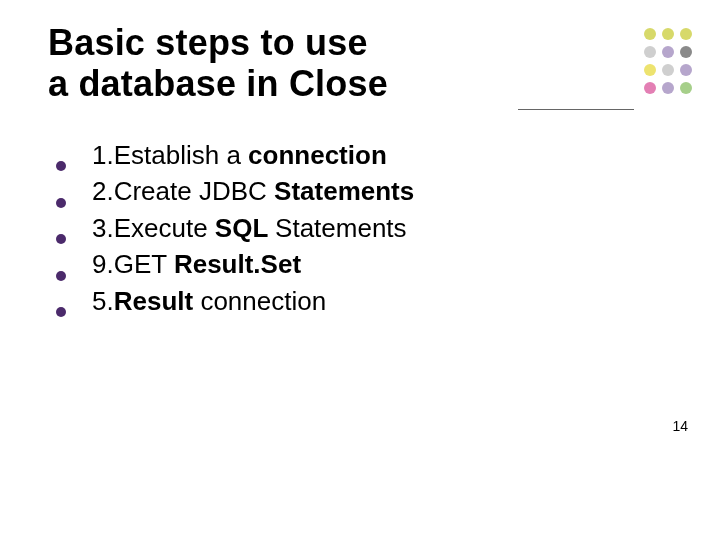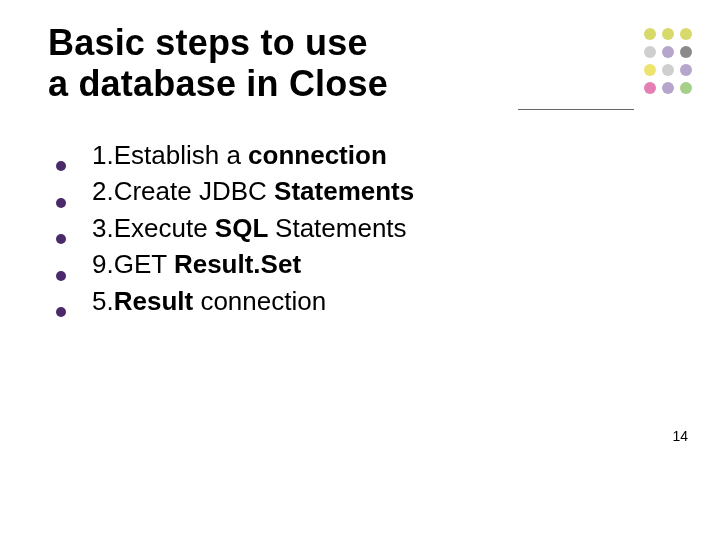--- a/index.html
+++ b/index.html
@@ -65,21 +65,21 @@
     }
     .item-text {
       font-size: 26px;
       color: #000;
       line-height: 1.25;
     }
     .item-text b { font-weight: bold; }
     .pagenum {
       position: absolute;
       right: 32px;
-      bottom: 16px;
+      bottom: 26px;
       font-size: 14px;
       color: #000;
     }
   </style>
 </head>
 <body>
 
 <div class="slide">
   <div class="title">
     <span>Basic steps to use</span><br>

